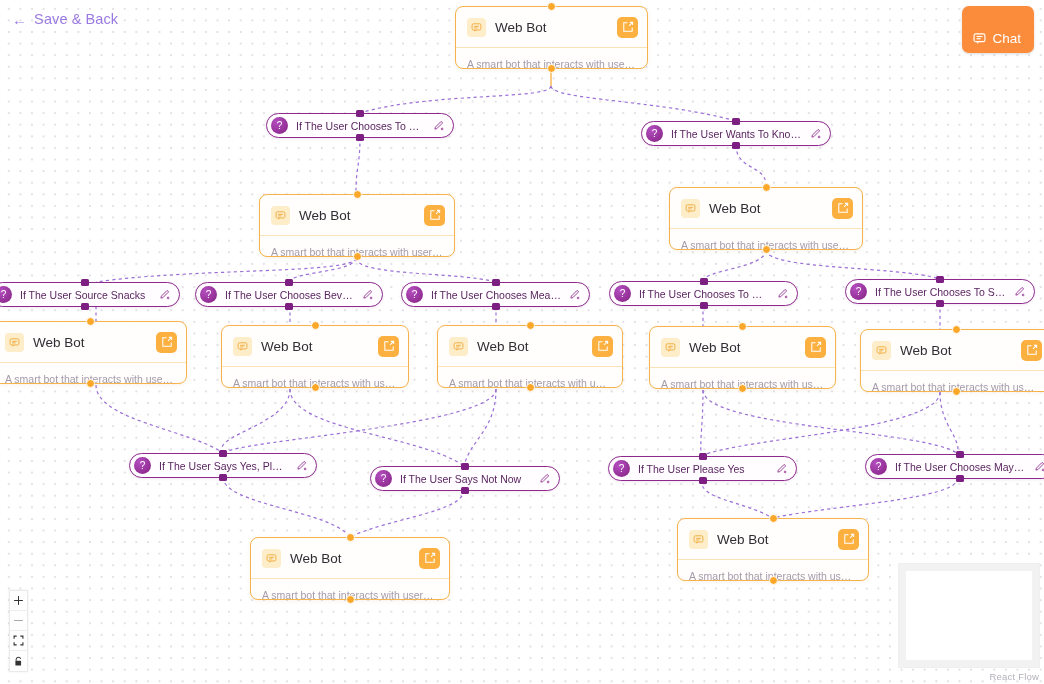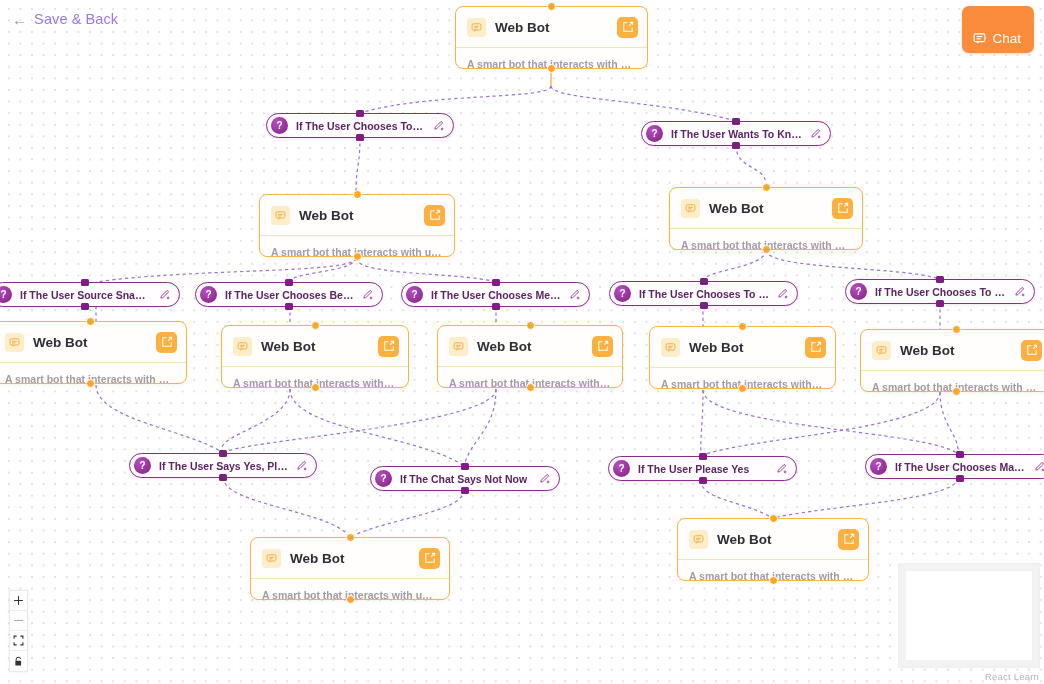--- a/index.html
+++ b/index.html
@@ -191,21 +191,21 @@
       <path d="M703,390 C703,425 700,435 701,456"></path>
       <path d="M703,390 C703,428 930,430 958,454"></path>
       <path d="M940,392 C940,425 960,435 958,454"></path>
       <path d="M940,392 C940,430 740,438 701,456"></path>
       <path d="M223,477 C223,505 330,510 350,537"></path>
       <path d="M464,490 C464,512 390,518 350,537"></path>
       <path d="M701,480 C701,500 740,500 773,518"></path>
       <path d="M958,478 C958,500 830,505 773,518"></path>
     </svg>
 
-  <div id="nodes-layer" style="position:absolute;left:0;top:0;width:1008px;height:684px;z-index:5;font-weight:bold;">
+  <div id="nodes-layer" style="position:absolute;left:0;top:0;width:1008px;height:684px;z-index:5;">
       <div class="bot-node" style="left: 455px; top: 6px; width: 193px; height: 63px;">
         <div class="handle-dot top"></div>
         <div class="bot-head">
           <span class="bot-ico">
             <svg width="11" height="11" viewBox="0 0 16 16" fill="none" stroke="#f0a93a" stroke-width="1.3">
               <rect x="1.6" y="2.6" width="12.8" height="9" rx="2"></rect>
               <path d="M5 11.6 L5 14 L7.6 11.6" fill="#f0a93a" stroke="none"></path>
               <line x1="4.6" y1="6.3" x2="11.4" y2="6.3"></line>
               <line x1="4.6" y1="8.6" x2="9.4" y2="8.6"></line>
             </svg>
@@ -521,21 +521,21 @@
           <svg width="11" height="11" viewBox="0 0 14 14" fill="none" stroke="#8e2a8e" stroke-width="1.1">
             <path d="M2.4,11.6 L3.0,9.1 L9.6,2.5 a1.3,1.3 0 0 1 1.9,1.9 L4.9,11 Z"></path>
             <circle cx="11.6" cy="11.4" r="1.1"></circle>
           </svg>
         </span>
         <div class="handle-sq bot"></div>
       </div>
       <div class="cond-node" style="left: 370px; top: 466px; width: 190px;">
         <div class="handle-sq top"></div>
         <span class="cond-ico">?</span>
-        <span class="cond-text">If The Chat Says Not Now</span>
+        <span class="cond-text">If The User Says Not Now</span>
         <span class="cond-edit">
           <svg width="11" height="11" viewBox="0 0 14 14" fill="none" stroke="#8e2a8e" stroke-width="1.1">
             <path d="M2.4,11.6 L3.0,9.1 L9.6,2.5 a1.3,1.3 0 0 1 1.9,1.9 L4.9,11 Z"></path>
             <circle cx="11.6" cy="11.4" r="1.1"></circle>
           </svg>
         </span>
         <div class="handle-sq bot"></div>
       </div>
       <div class="cond-node" style="left: 608px; top: 456px; width: 189px;">
         <div class="handle-sq top"></div>
@@ -605,15 +605,15 @@
       <svg width="11" height="11" viewBox="0 0 12 12" fill="#333">
         <path d="M3.4,5.2 L3.4,3.6 a2.6,2.6 0 0 1 5.0,-0.4" fill="none" stroke="#333" stroke-width="1.1"></path>
         <rect x="2.6" y="5.2" width="6.2" height="5.2" rx="0.7"></rect>
       </svg>
     </div>
   </div>
 
   <div class="minimap">
     <div class="mm-inner"></div>
   </div>
-  <div class="attrib">React Learn</div>
+  <div class="attrib">React Flow</div>
 
 </div>
 
 </body></html>

